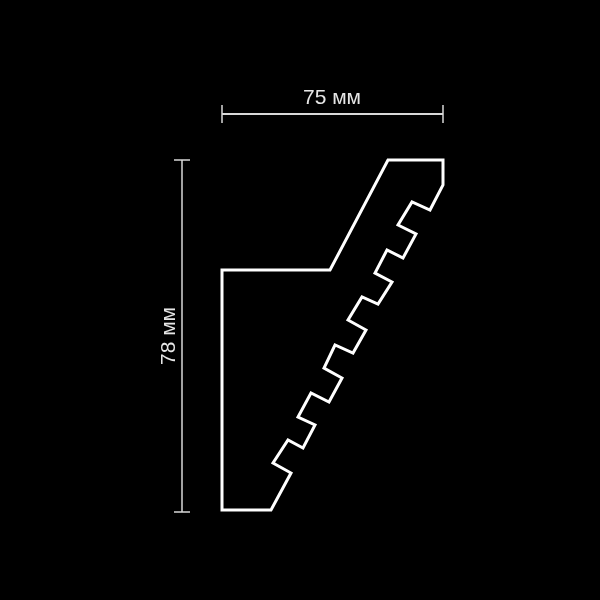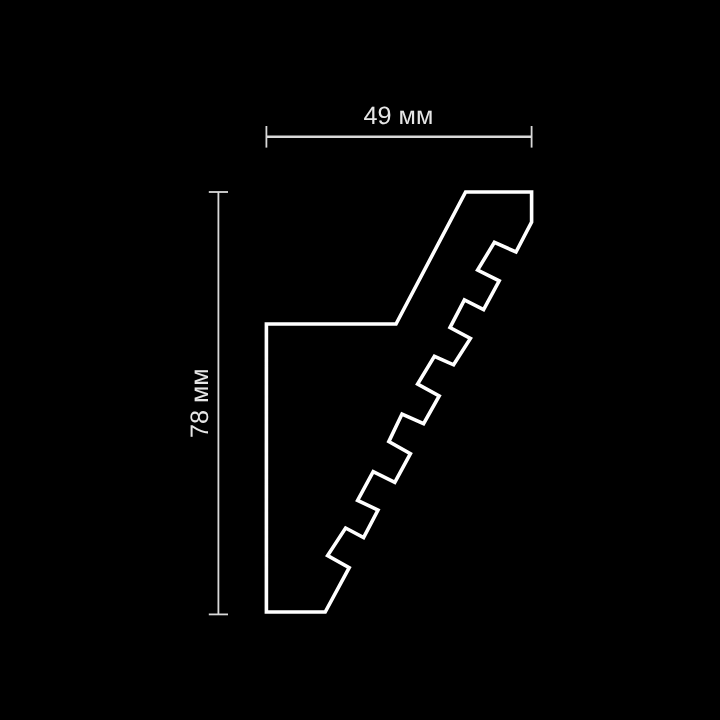--- a/index.html
+++ b/index.html
@@ -56,15 +56,15 @@
 
     <g>
       <line x1="182" y1="160" x2="182" y2="512" stroke="#d9d9d9" stroke-width="1.5"></line>
       <line x1="174" y1="160" x2="190" y2="160" stroke="#d9d9d9" stroke-width="1.5"></line>
       <line x1="174" y1="512" x2="190" y2="512" stroke="#d9d9d9" stroke-width="1.5"></line>
     </g>
 
     <polygon fill="none" stroke="#ffffff" stroke-width="3" stroke-linejoin="miter" points="222,270 330,270 388,160 443,160 443,185 430,210 412,202 398,225 416,234 403,258 387,250 375,273 392,282 378,304 362,297 348,320 366,330 353,353 335,345 324,368 342,378 329,402 311,393 298,417 315,425 303,448 288,440 273,463 291,473 271,510 222,510"></polygon>
   </svg>
 
-  <div class="dim-label width-label">49 мм</div>
+  <div class="dim-label width-label">75 мм</div>
   <div class="dim-label height-label">78 мм</div>
 </div>
 
 </body></html>

